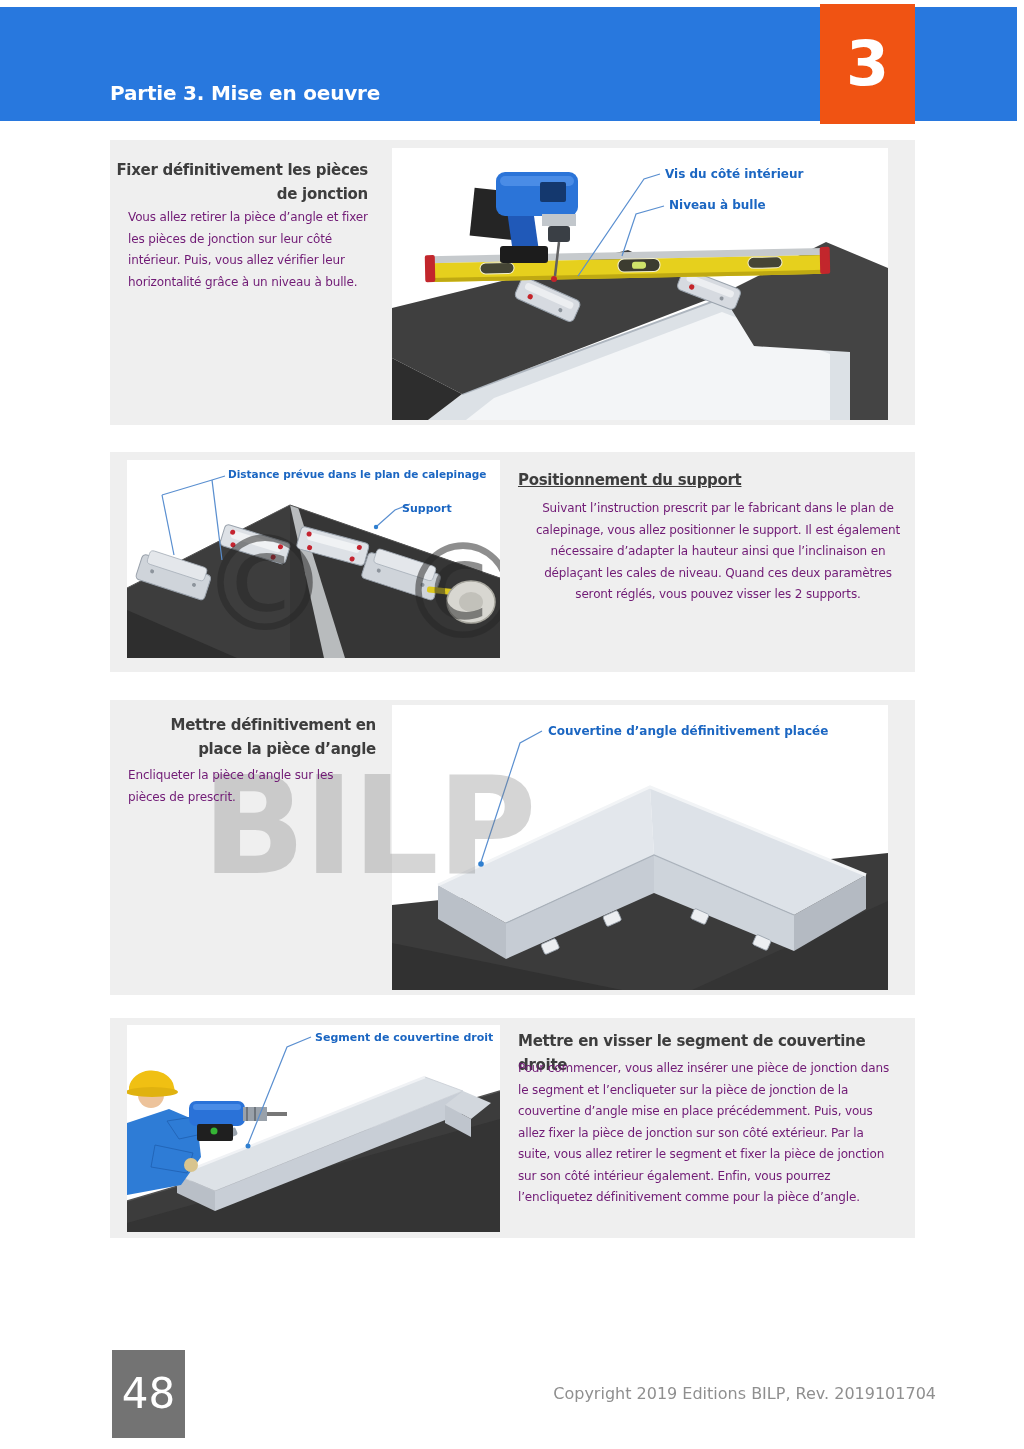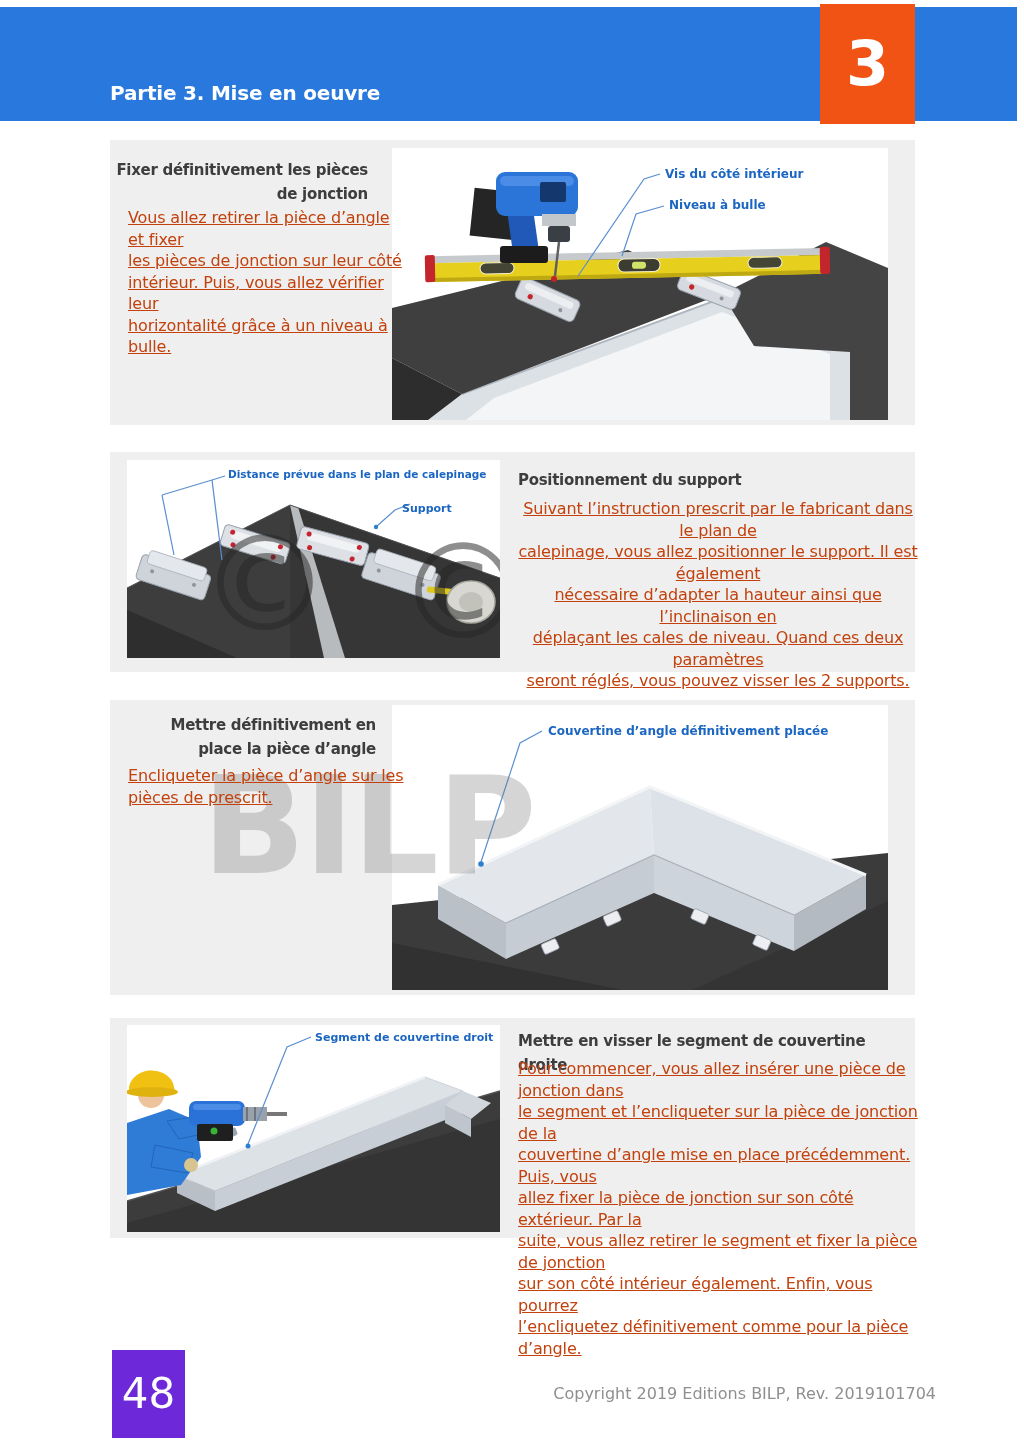--- a/index.html
+++ b/index.html
@@ -16,31 +16,31 @@
   .panel{position:absolute;background:#EFEFEF;}
   .panel-1{left:110px;top:140px;width:805px;height:285px;}
   .panel-2{left:110px;top:452px;width:805px;height:220px;}
   .panel-3{left:110px;top:700px;width:805px;height:295px;}
   .panel-4{left:110px;top:1018px;width:805px;height:220px;}
   .illu{position:absolute;background:#ffffff;z-index:1;}
   .txt{position:absolute;z-index:10;}
   .heading{font-size:15px;font-weight:bold;color:#3D3D3D;line-height:24px;letter-spacing:-0.3px;
            white-space:pre-line;}
   .heading.right{text-align:right;}
-  .body{font-size:16px;color:#c2410c;line-height:21.5px;letter-spacing:-0.15px;white-space:pre-line;text-decoration:underline;}
+  .body{font-size:12px;color:#701a75;line-height:21.5px;letter-spacing:-0.15px;white-space:pre-line;}
   
   svg text.ann{fill:#1B66C2;font-weight:bold;font-family:"DejaVu Sans","Liberation Sans",sans-serif;}
   svg .leader{stroke:#5A8FD0;stroke-width:1.2;fill:none;}
   
   .wm{position:absolute;z-index:5;pointer-events:none;line-height:1;font-weight:bold;}
   .wm-clip{position:absolute;z-index:5;pointer-events:none;overflow:hidden;}
   .wm-c{position:absolute;color:rgba(38,38,38,0.52);font-size:132px;line-height:1;font-weight:normal;}
   .wm-word{color:rgba(126,126,126,0.33);}
   
-  .pagenum-box{position:absolute;left:112px;top:1350px;width:73px;height:88px;background:#6d28d9;
+  .pagenum-box{position:absolute;left:112px;top:1350px;width:73px;height:88px;background:#737373;
                display:flex;align-items:center;justify-content:center;z-index:10;}
   .pagenum{color:#ffffff;font-size:42px;line-height:1;}
   .copyright{position:absolute;right:120px;top:1384px;font-size:16px;color:#8F8F8F;z-index:10;}
 </style>
 </head>
 <body>
 
 <div class="page">
 
   <div class="header-bar">
@@ -113,21 +113,21 @@
 
     <g>
       <polyline class="leader" points="268,26 252,31 186,128"></polyline>
       <polyline class="leader" points="272,58 244,66 230,108"></polyline>
     </g>
     <text class="ann" x="273" y="30" font-size="12">Vis du côté intérieur</text>
     <text class="ann" x="277" y="61" font-size="12">Niveau à bulle</text>
   </svg>
 
   <div class="panel panel-2"></div>
-  <div class="txt heading" style="left:518px;top:468px;width:395px;">Positionnement du support</div>
+  <div class="txt heading" style="left:518px;top:468px;width:395px;text-decoration:underline;">Positionnement du support</div>
   <div class="txt body" style="left:518px;top:498px;width:400px;text-align:center;">Suivant l’instruction prescrit par le fabricant dans le plan de
 calepinage, vous allez positionner le support. Il est également
 nécessaire d’adapter la hauteur ainsi que l’inclinaison en
 déplaçant les cales de niveau. Quand ces deux paramètres
 seront réglés, vous pouvez visser les 2 supports.</div>
 
   <svg class="illu" style="left:127px;top:460px;" width="373" height="198" viewBox="0 0 373 198">
     <rect width="373" height="198" fill="#ffffff"></rect>
 
     <g>

